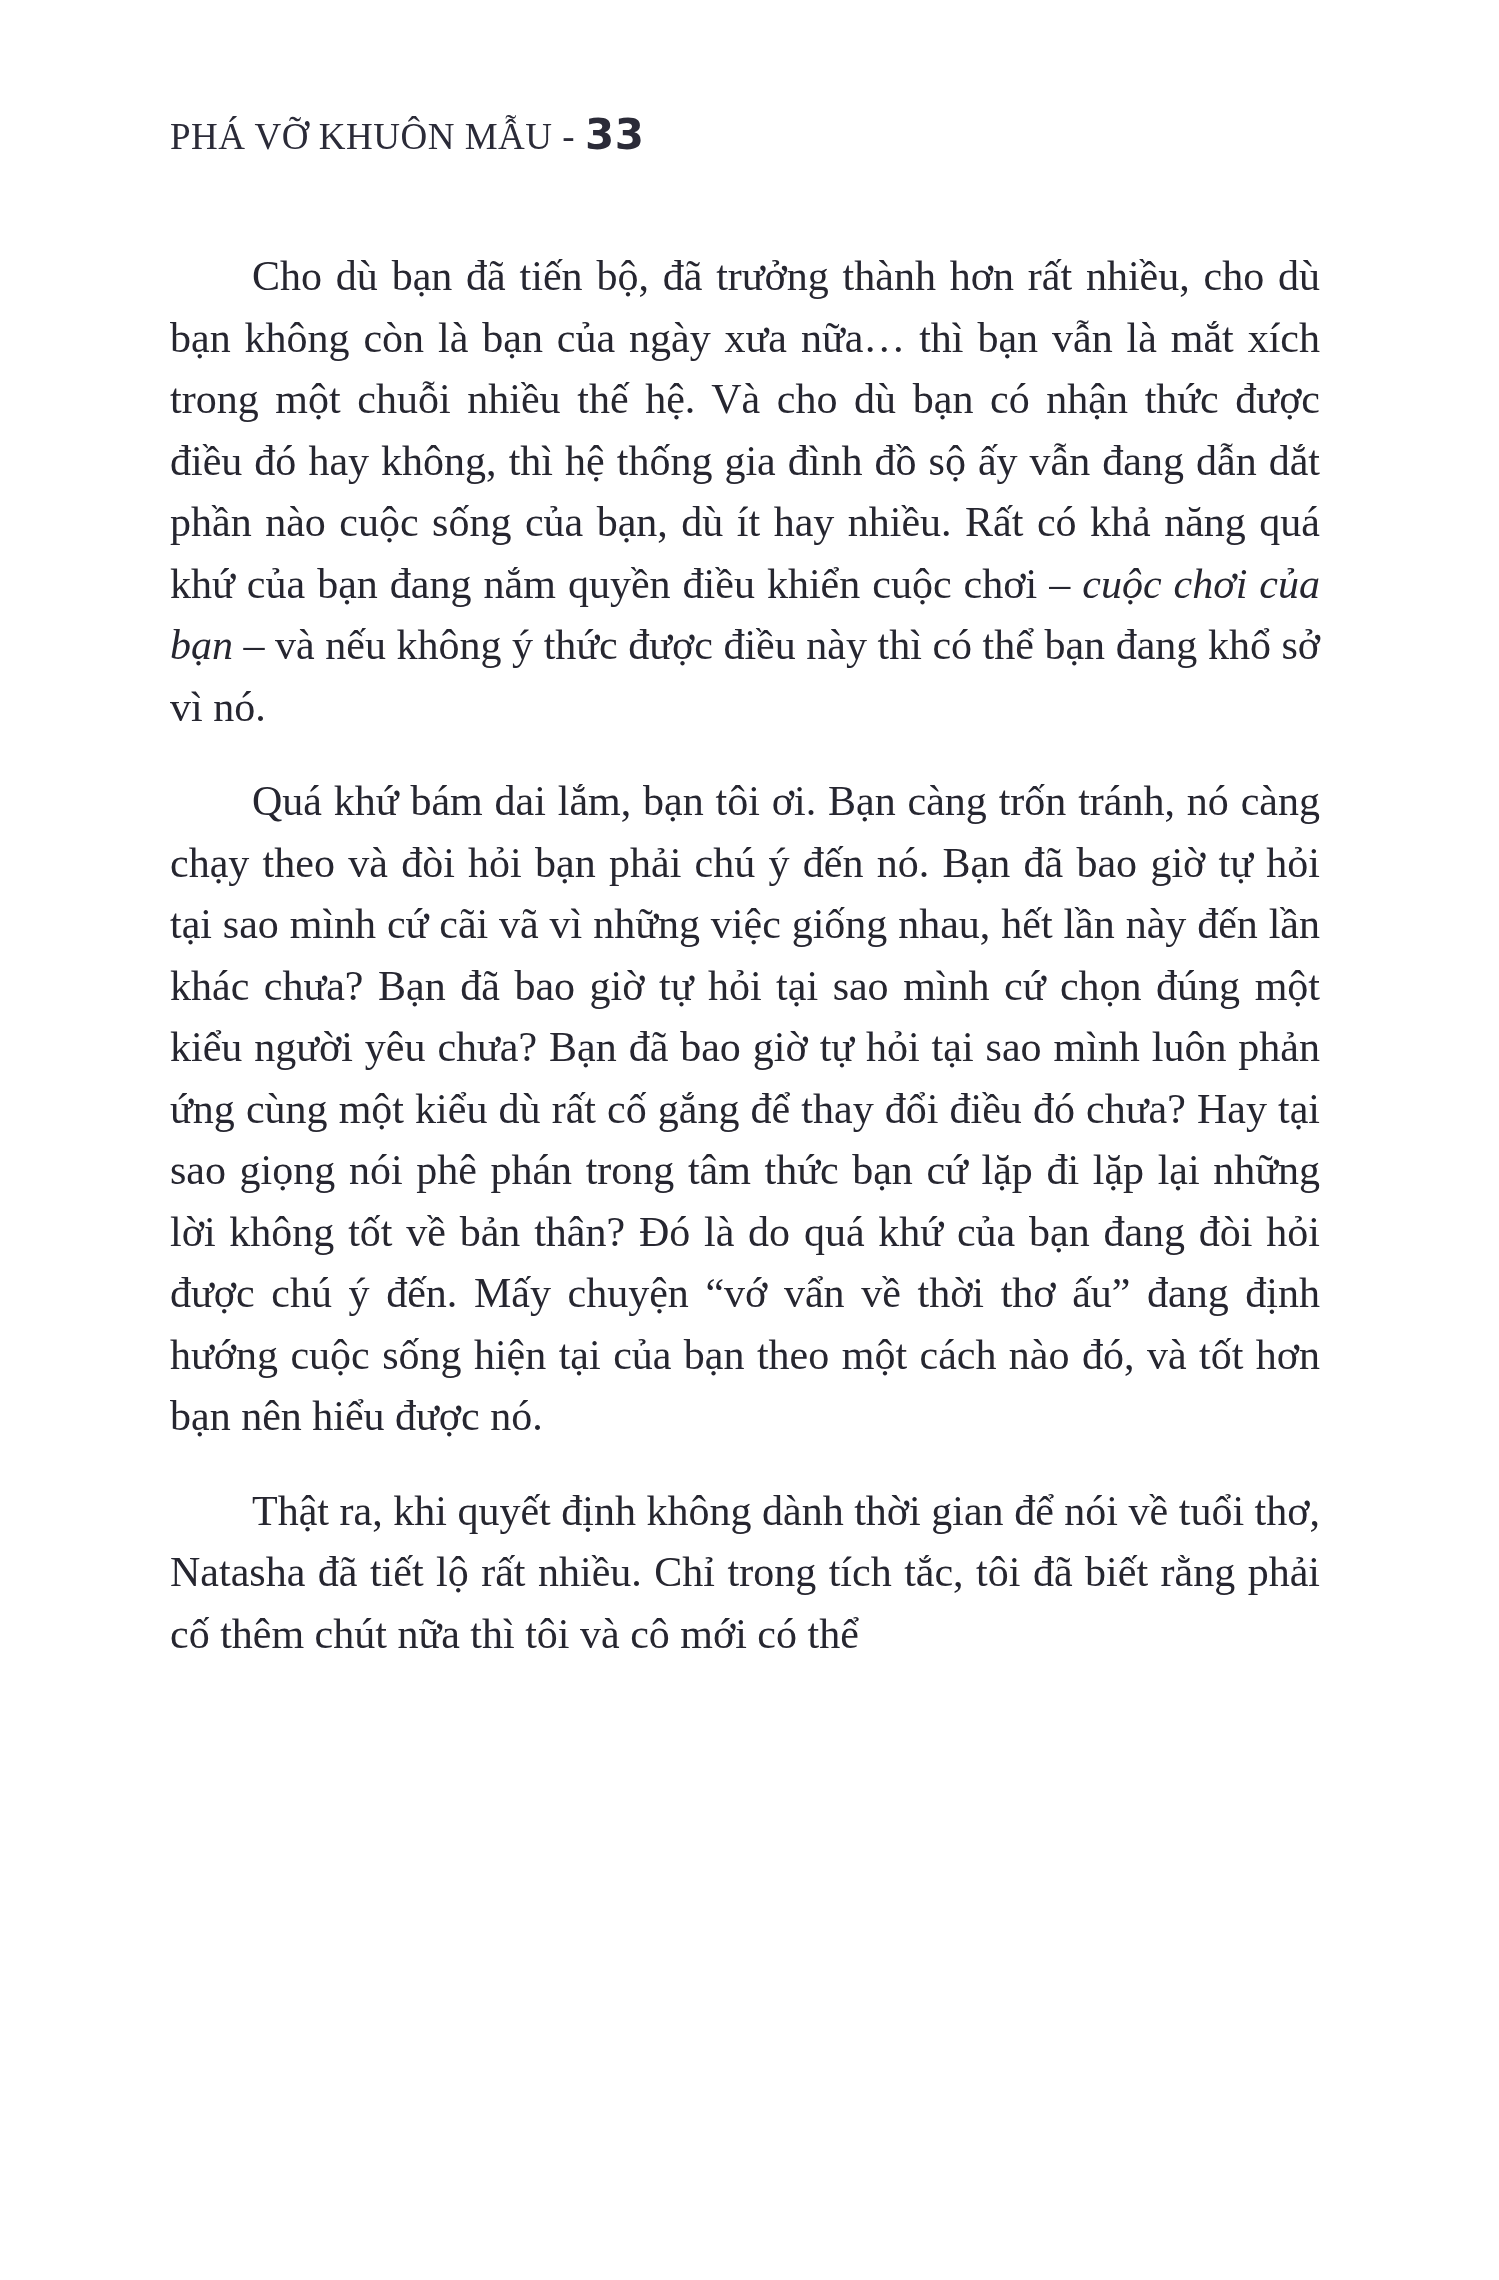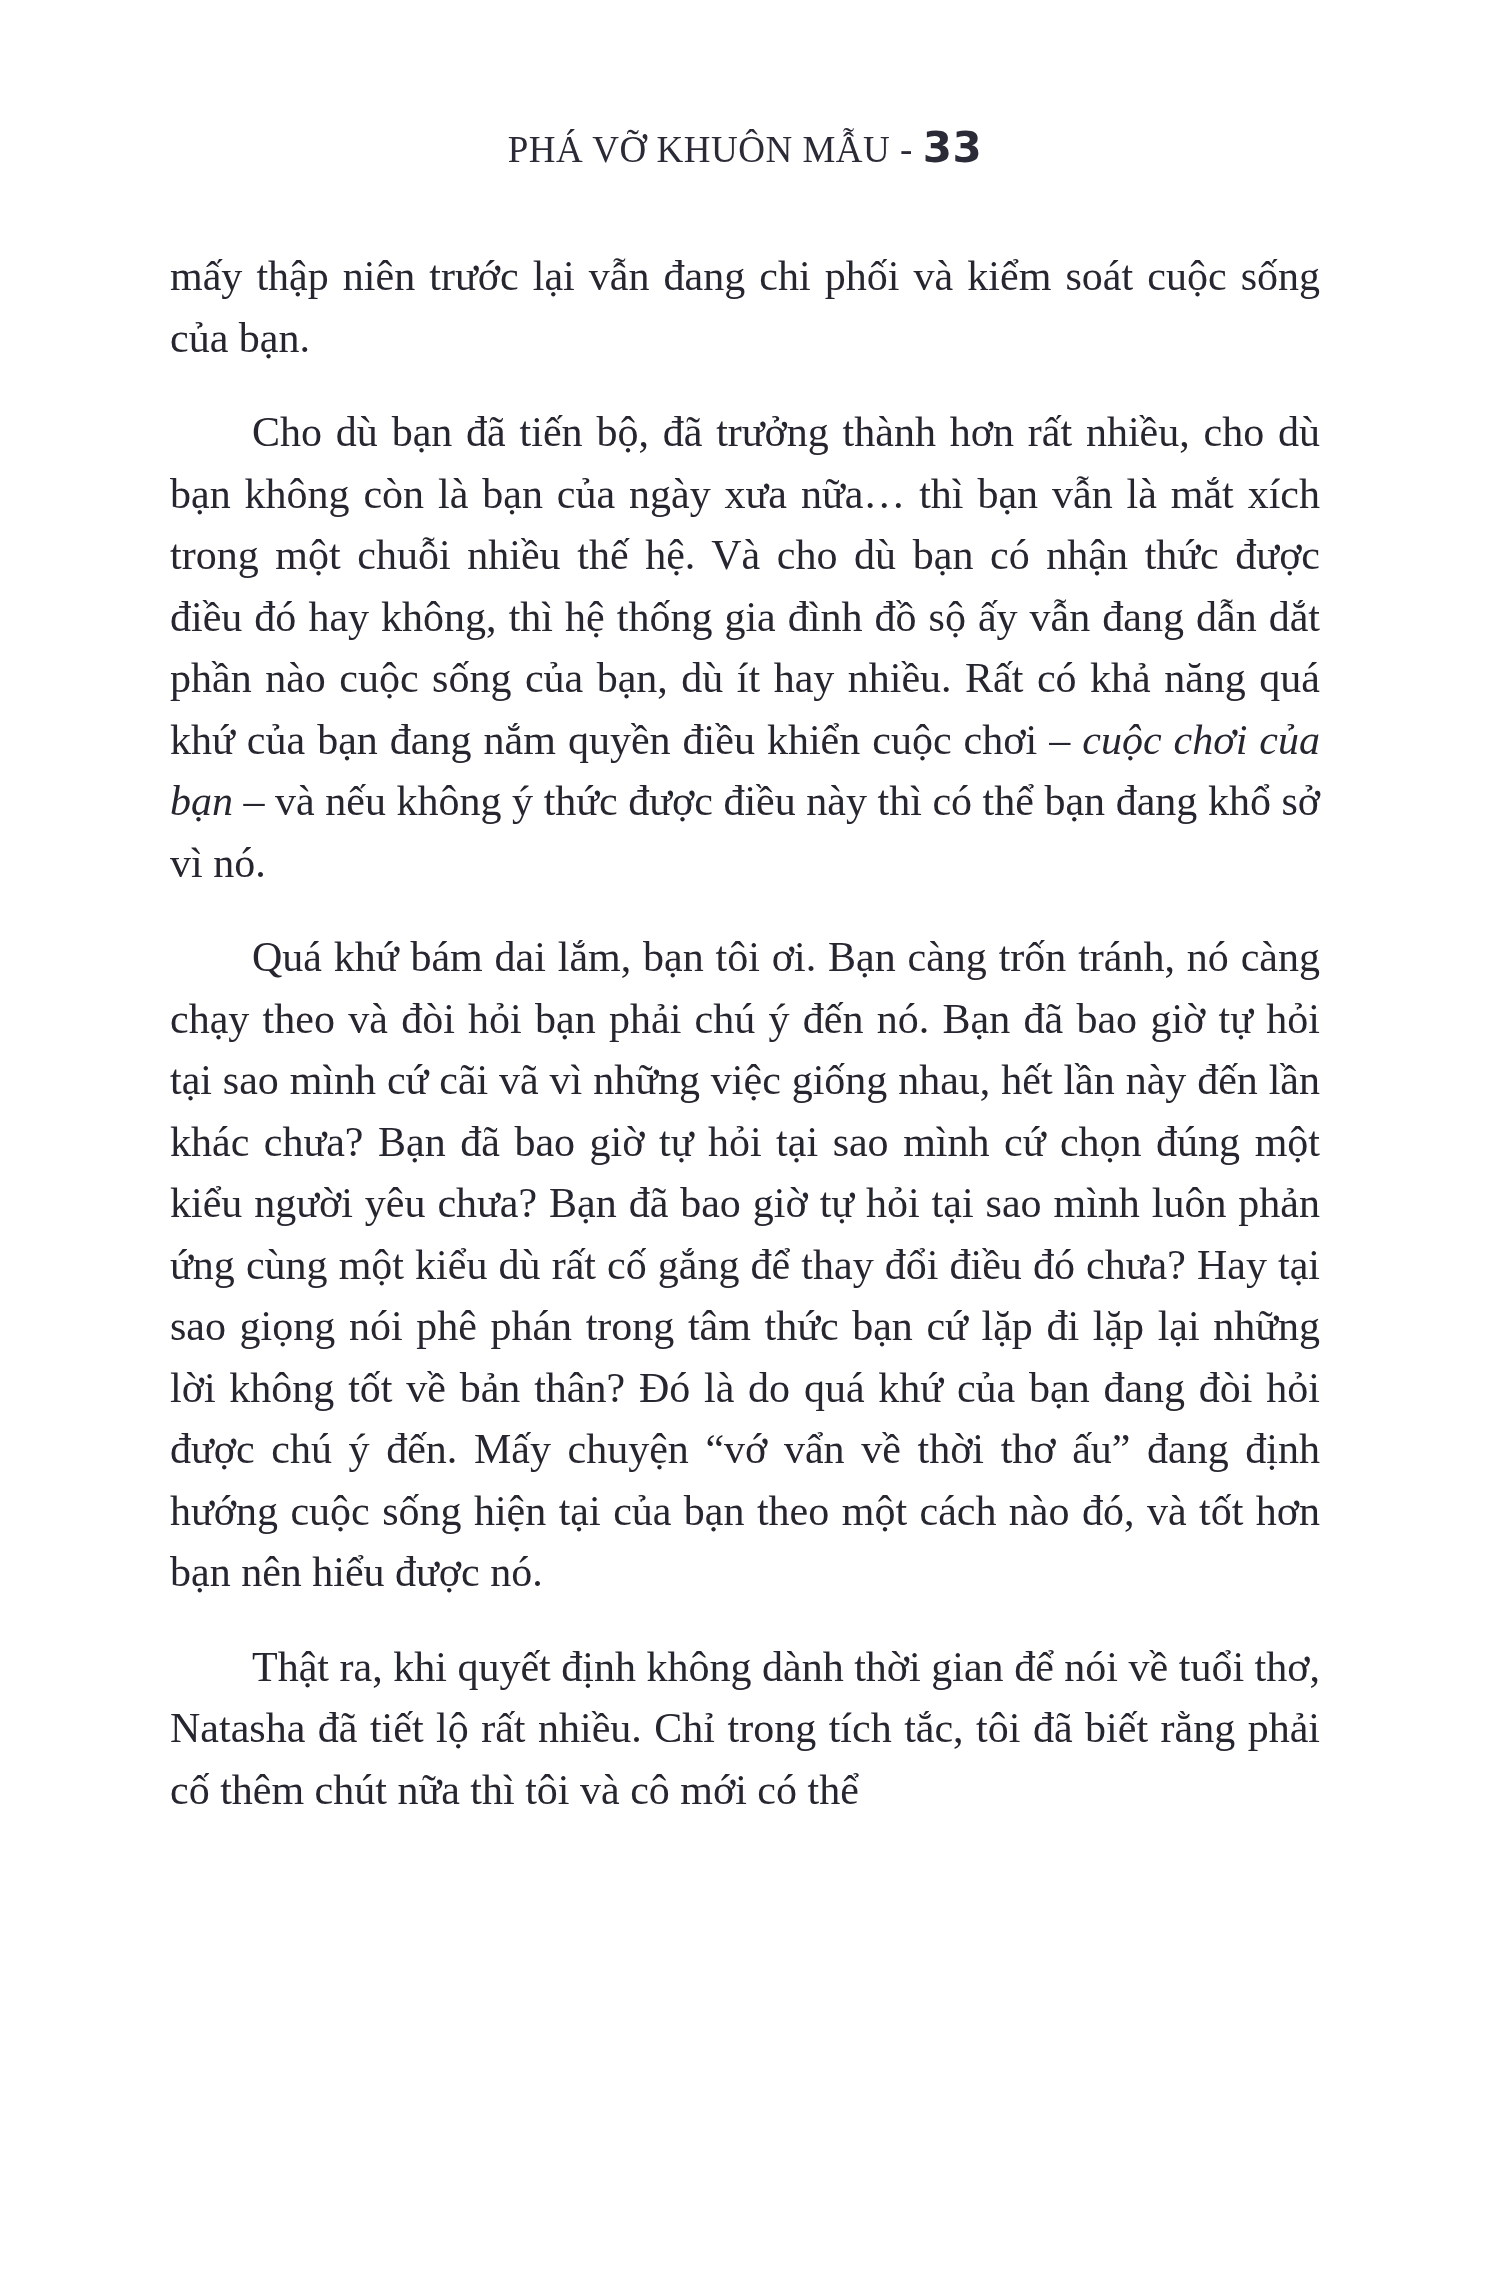--- a/index.html
+++ b/index.html
@@ -12,24 +12,24 @@
     width: 1499px;
     height: 2280px;
     background: #ffffff;
     overflow: hidden;
     font-family: "Liberation Serif", serif;
     color: #262630;
   }
   
   .running-header {
     position: absolute;
-    top: 123px;
+    top: 110px;
     left: 170px;
     width: 1150px;
-    text-align: center;
+    text-align: left;
     font-size: 37px;
     letter-spacing: 0.5px;
     color: #2b2b38;
     white-space: nowrap;
   }
   .running-header .hdr-title {
     font-family: "Liberation Serif", serif;
   }
   .running-header .hdr-page-num {
     font-family: "DejaVu Sans", sans-serif;
@@ -68,23 +68,20 @@
 <body>
 
 <div class="page">
 
   <div class="running-header">
     <span class="hdr-title">PHÁ VỠ KHUÔN MẪU -</span><span class="hdr-page-num">33</span>
   </div>
 
   <div class="content">
 
-    <p class="continuation">
-      <span>mấy thập niên trước lại vẫn đang chi phối và kiểm soát cuộc sống của bạn.</span>
-    </p>
 
 
     <p>
       <span>Cho dù bạn đã tiến bộ, đã trưởng thành hơn rất nhiều, cho dù bạn không còn là bạn của ngày xưa nữa… thì bạn vẫn là mắt xích trong một chuỗi nhiều thế hệ. Và cho dù bạn có nhận thức được điều đó hay không, thì hệ thống gia đình đồ sộ ấy vẫn đang dẫn dắt phần nào cuộc sống của bạn, dù ít hay nhiều. Rất có khả năng quá khứ của bạn đang nắm quyền điều khiển cuộc chơi – </span><span class="italic">cuộc chơi của bạn</span><span> – và nếu không ý thức được điều này thì có thể bạn đang khổ sở vì nó.</span>
     </p>
 
     <p>
       <span>Quá khứ bám dai lắm, bạn tôi ơi. Bạn càng trốn tránh, nó càng chạy theo và đòi hỏi bạn phải chú ý đến nó. Bạn đã bao giờ tự hỏi tại sao mình cứ cãi vã vì những việc giống nhau, hết lần này đến lần khác chưa? Bạn đã bao giờ tự hỏi tại sao mình cứ chọn đúng một kiểu người yêu chưa? Bạn đã bao giờ tự hỏi tại sao mình luôn phản ứng cùng một kiểu dù rất cố gắng để thay đổi điều đó chưa? Hay tại sao giọng nói phê phán trong tâm thức bạn cứ lặp đi lặp lại những lời không tốt về bản thân? Đó là do quá khứ của bạn đang đòi hỏi được chú ý đến. Mấy chuyện “vớ vẩn về thời thơ ấu” đang định hướng cuộc sống hiện tại của bạn theo một cách nào đó, và tốt hơn bạn nên hiểu được nó.</span>
     </p>
 

